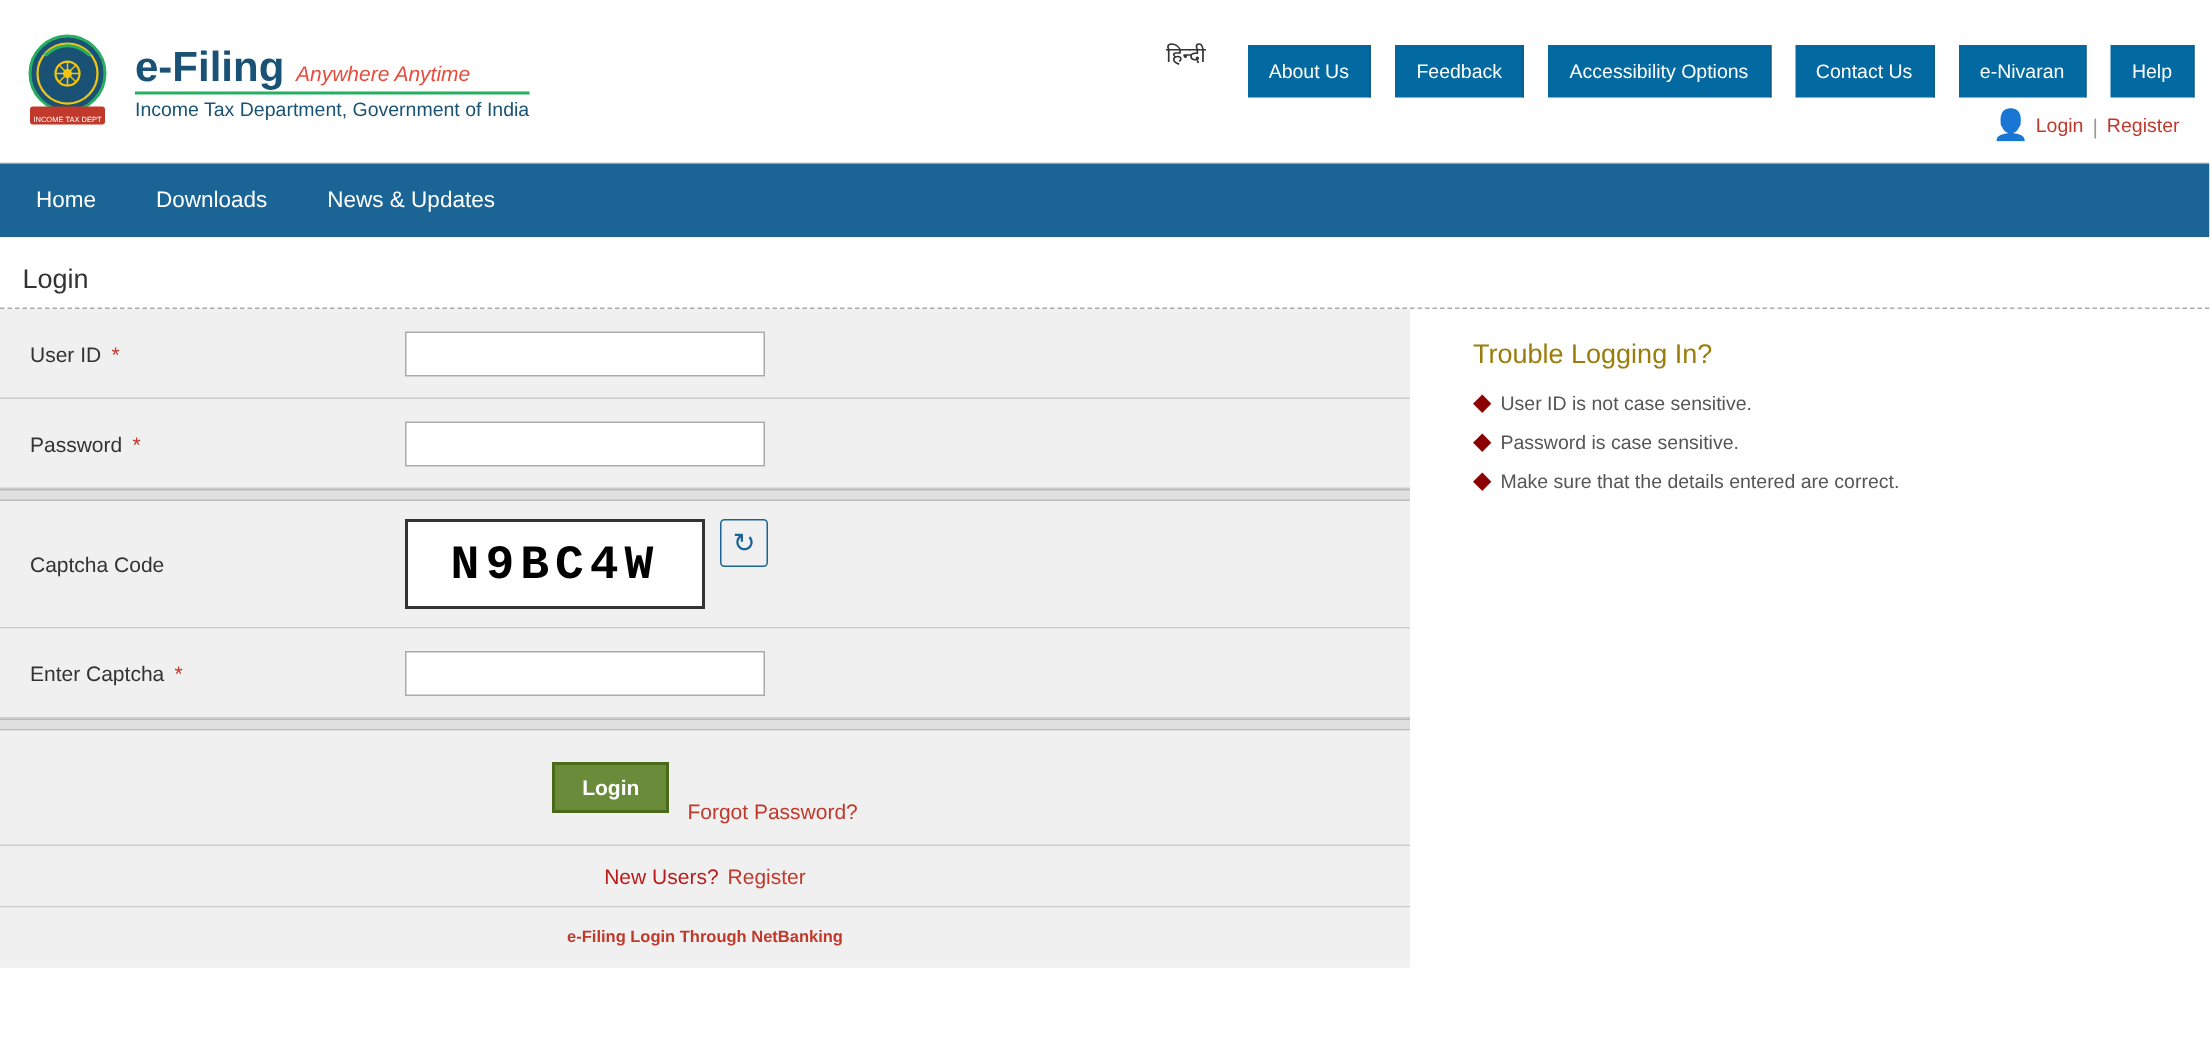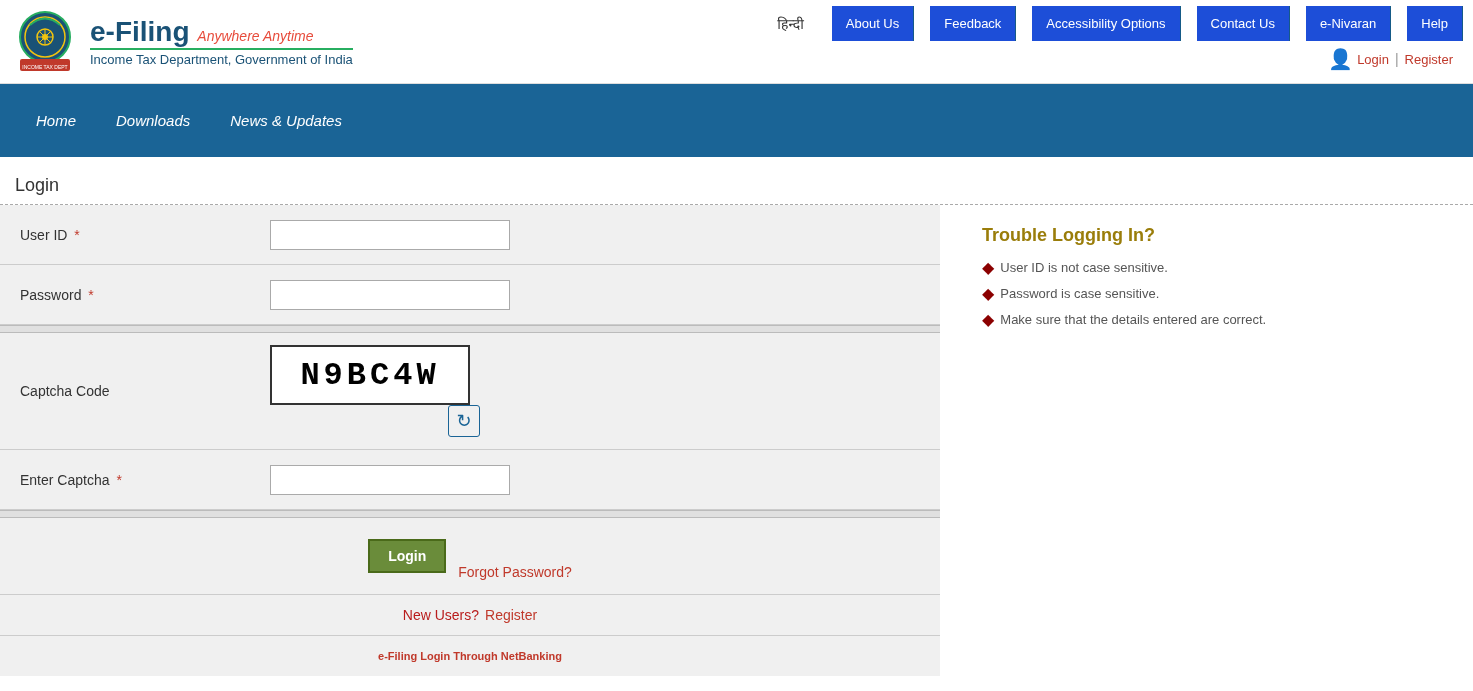--- a/index.html
+++ b/index.html
@@ -47,27 +47,28 @@
     }
     .hindi-btn {
       background: none;
       border: none;
       font-size: 14px;
       color: #333;
       padding: 8px 12px;
       cursor: pointer;
     }
     .top-nav-btn {
-      background: #1d4ed8;
+      background: #0369a1;
       color: #fff;
       border: none;
       padding: 10px 14px;
       cursor: pointer;
       font-size: 13px;
       border-right: 1px solid #155a87;
+      margin-top: 24px;
     }
     .login-register {
       display: flex;
       align-items: center;
       gap: 4px;
       padding: 6px 10px;
     }
     .user-icon {
       color: #e67e22;
       font-size: 20px;
@@ -76,24 +77,23 @@
       color: #c0392b;
       text-decoration: none;
       font-size: 13px;
       cursor: pointer;
     }
     .separator { color: #999; margin: 0 2px; }
 
     
     .main-nav {
       background: #1a6496;
-      padding: 16px;
+      padding: 4px;
       display: flex;
       align-items: flex-start;
-      font-style: italic;
     }
     .main-nav a {
       color: #fff;
       text-decoration: none;
       padding: 12px 20px;
       font-size: 15px;
       display: inline-block;
     }
 
     
@@ -182,22 +182,21 @@
       height: 32px;
       cursor: pointer;
       display: flex;
       align-items: center;
       justify-content: center;
       color: #1a6496;
       font-size: 18px;
     }
     .captcha-area {
       display: flex;
-      align-items: flex-end;
-      flex-direction: column;
+      align-items: flex-start;
     }
 
     
     .button-row {
       display: flex;
       align-items: center;
       justify-content: center;
       padding: 14px 20px;
       background: #f0f0f0;
       border-bottom: 1px solid #ccc;
@@ -259,21 +258,21 @@
     }
 
     
     .right-panel {
       flex: 1;
       padding: 20px 15px;
     }
     .trouble-title {
       color: #9a7d0a;
       font-size: 18px;
-      font-weight: bold;
+      font-weight: normal;
       margin-bottom: 14px;
     }
     .trouble-list {
       list-style: none;
       padding: 0;
     }
     .trouble-list li {
       color: #555;
       font-size: 13px;
       margin-bottom: 10px;

